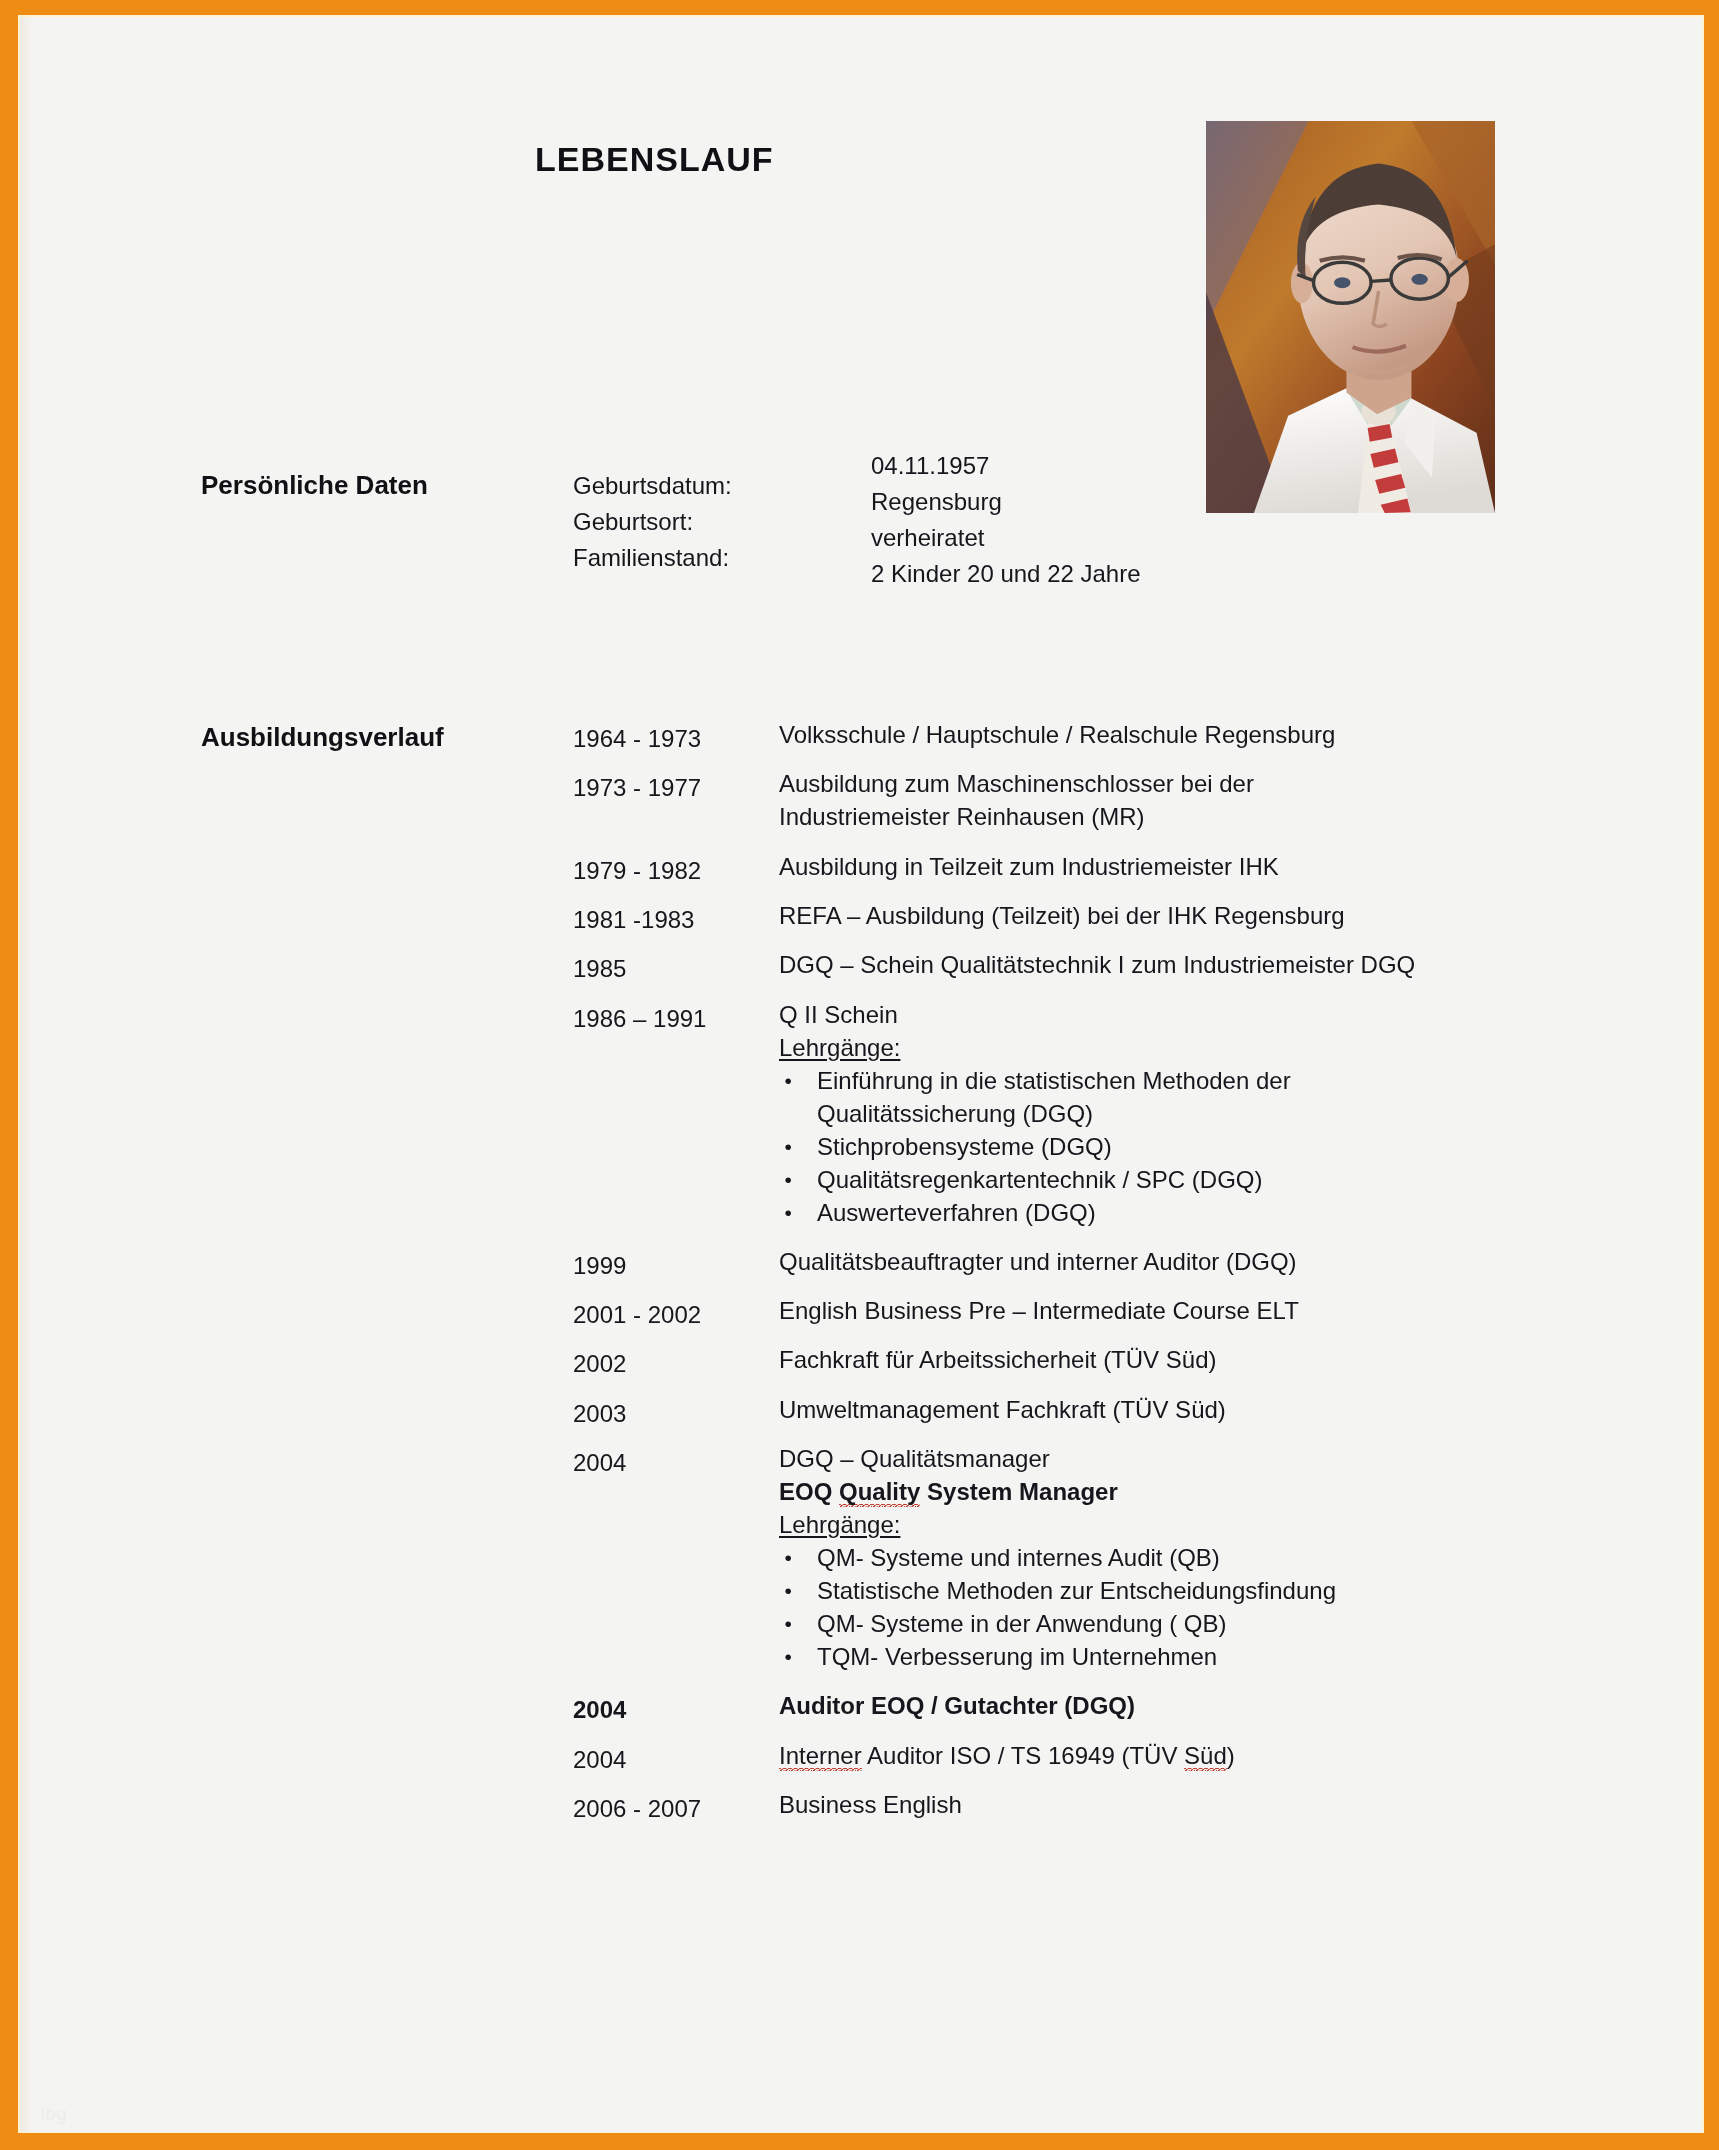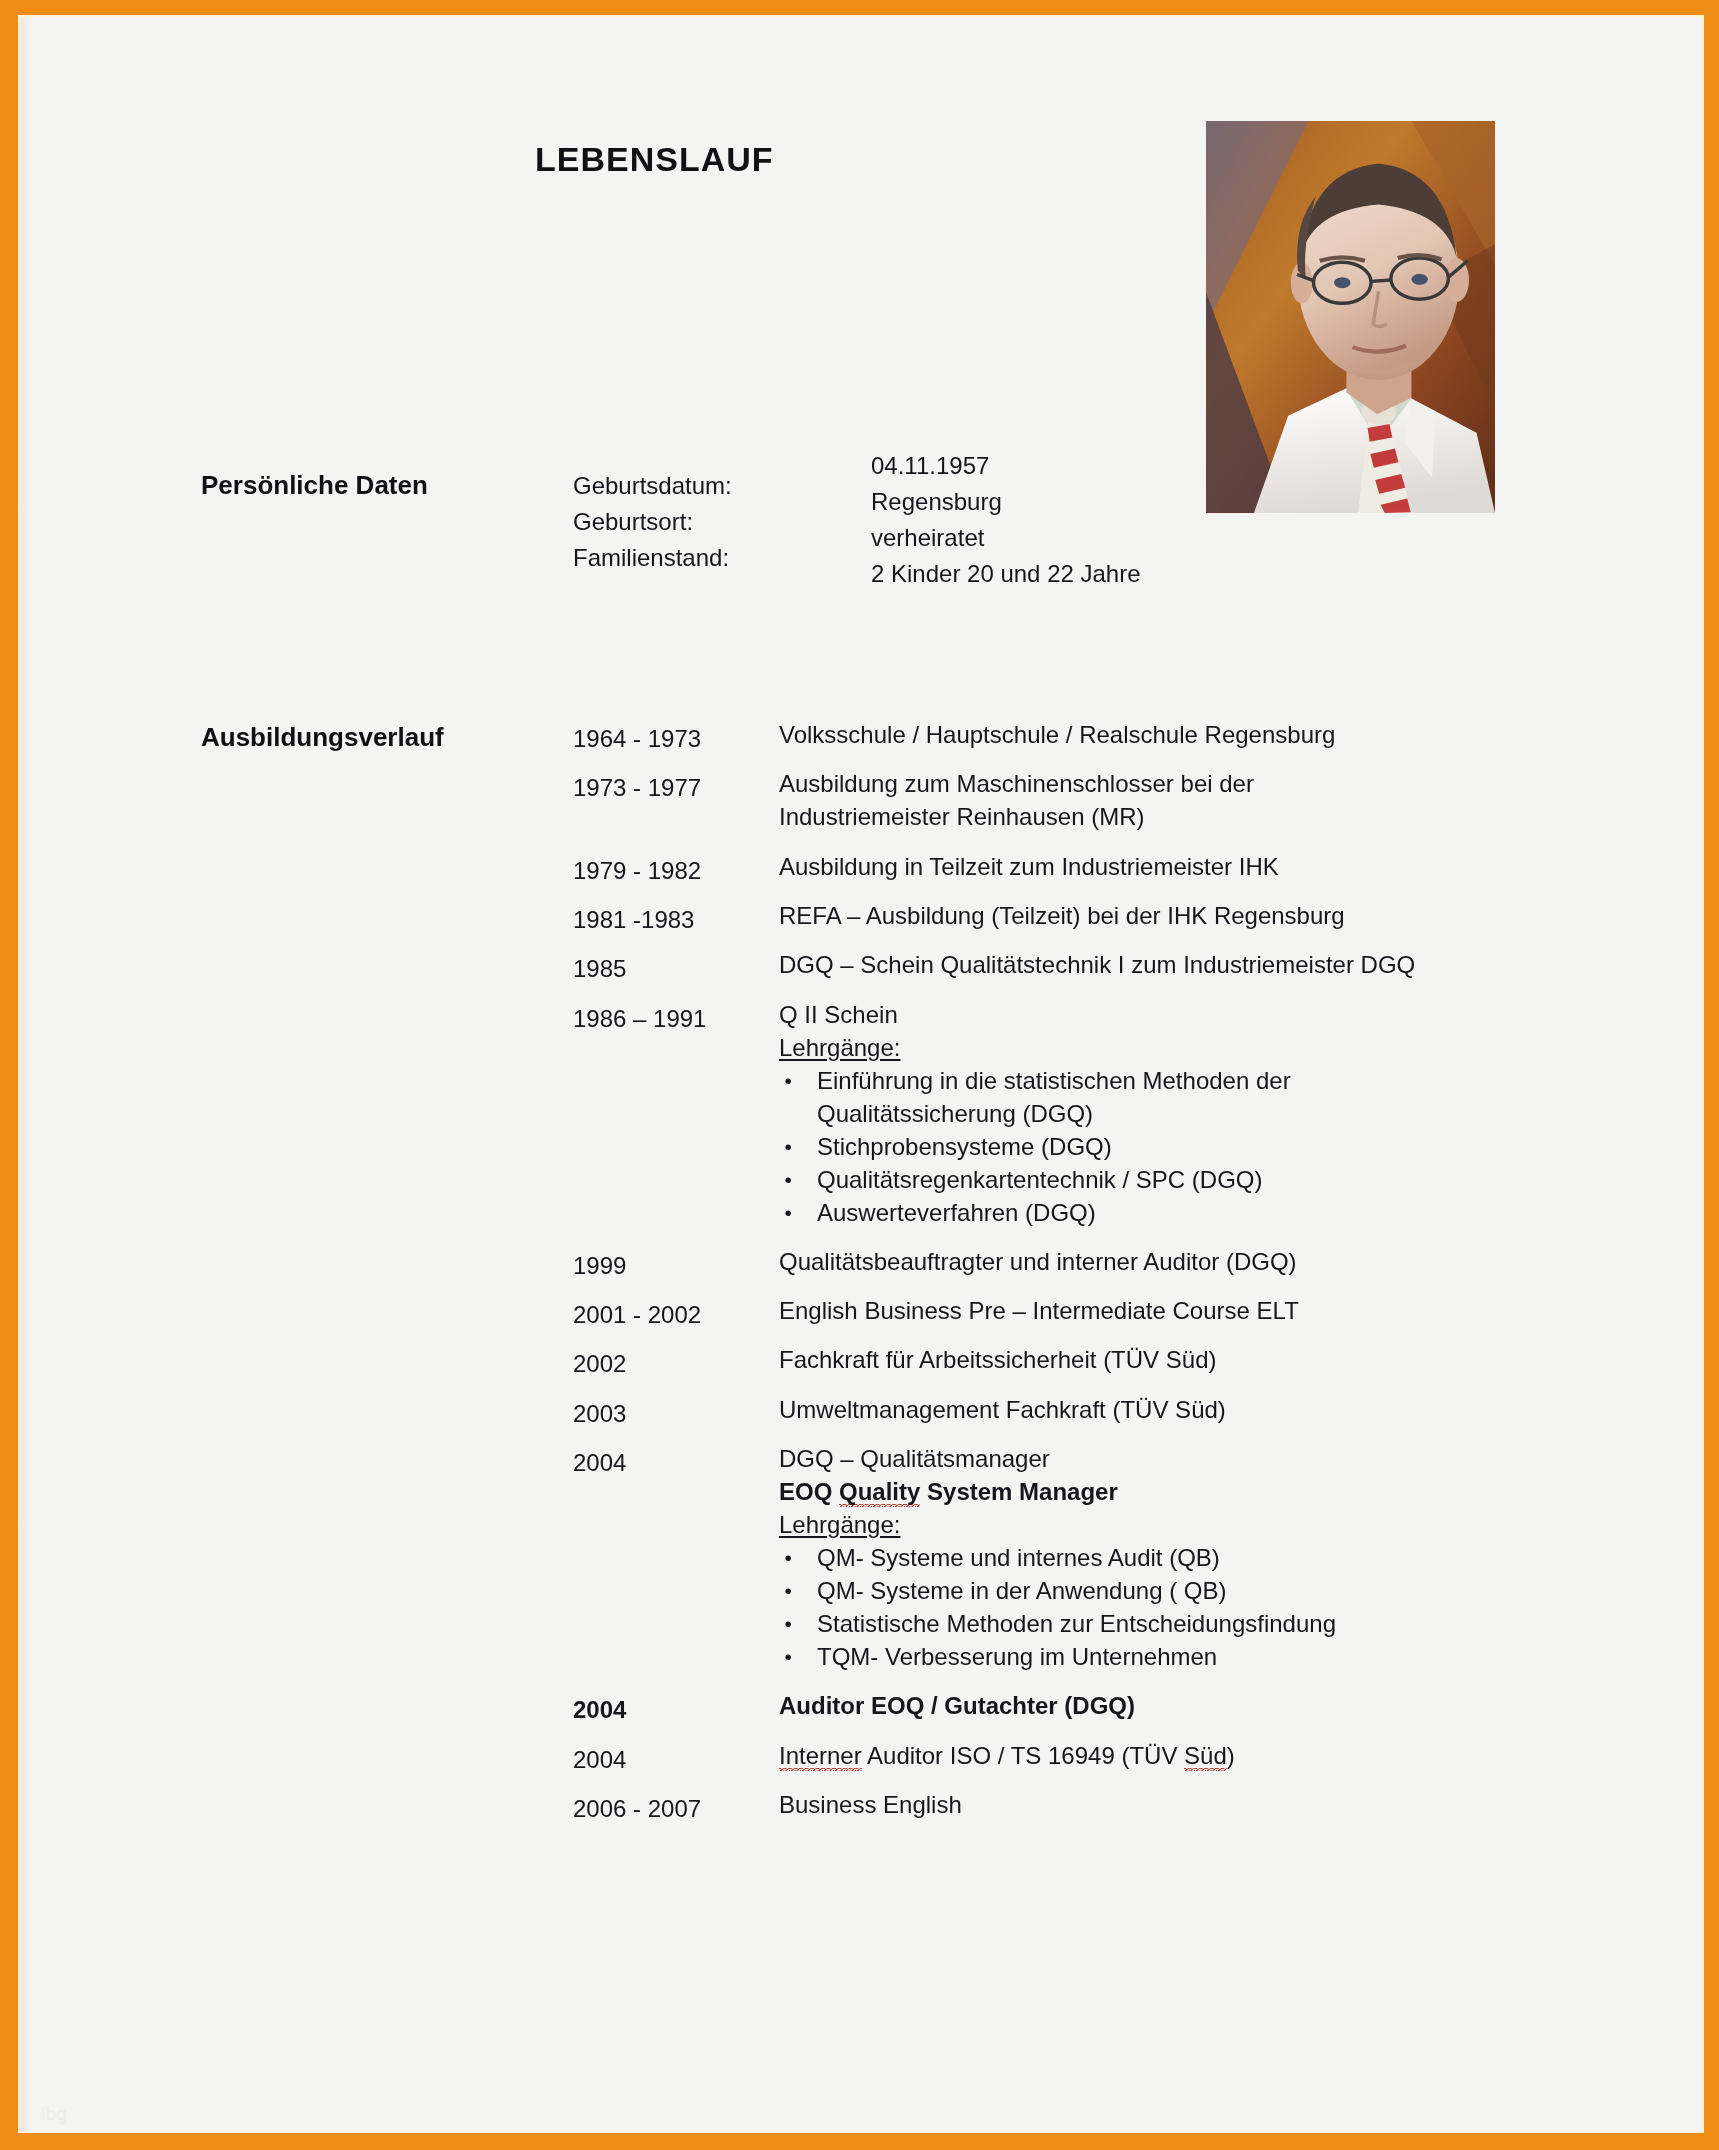--- a/index.html
+++ b/index.html
@@ -405,24 +405,24 @@
           <div class="edu-year">2004</div>
           <div class="edu-body">
             <span class="edu-line">DGQ – Qualitätsmanager</span>
             <span class="strong-line">EOQ <span class="sq">Quality</span> System Manager</span>
             <span class="sub-head">Lehrgänge:</span>
             <ul class="course-list">
               <li>
                 <span class="wrap-line">QM- Systeme und internes Audit (QB)</span>
               </li>
               <li>
+                <span class="wrap-line">Statistische Methoden zur Entscheidungsfindung</span>
+              </li>
+              <li>
                 <span class="wrap-line">QM- Systeme in der Anwendung ( QB)</span>
-              </li>
-              <li>
-                <span class="wrap-line">Statistische Methoden zur Entscheidungsfindung</span>
               </li>
               <li>
                 <span class="wrap-line">TQM- Verbesserung im Unternehmen</span>
               </li>
             </ul>
           </div>
         </div>
         <div class="edu-row bold" style="top: 1689px;">
           <div class="edu-year">2004</div>
           <div class="edu-body">

